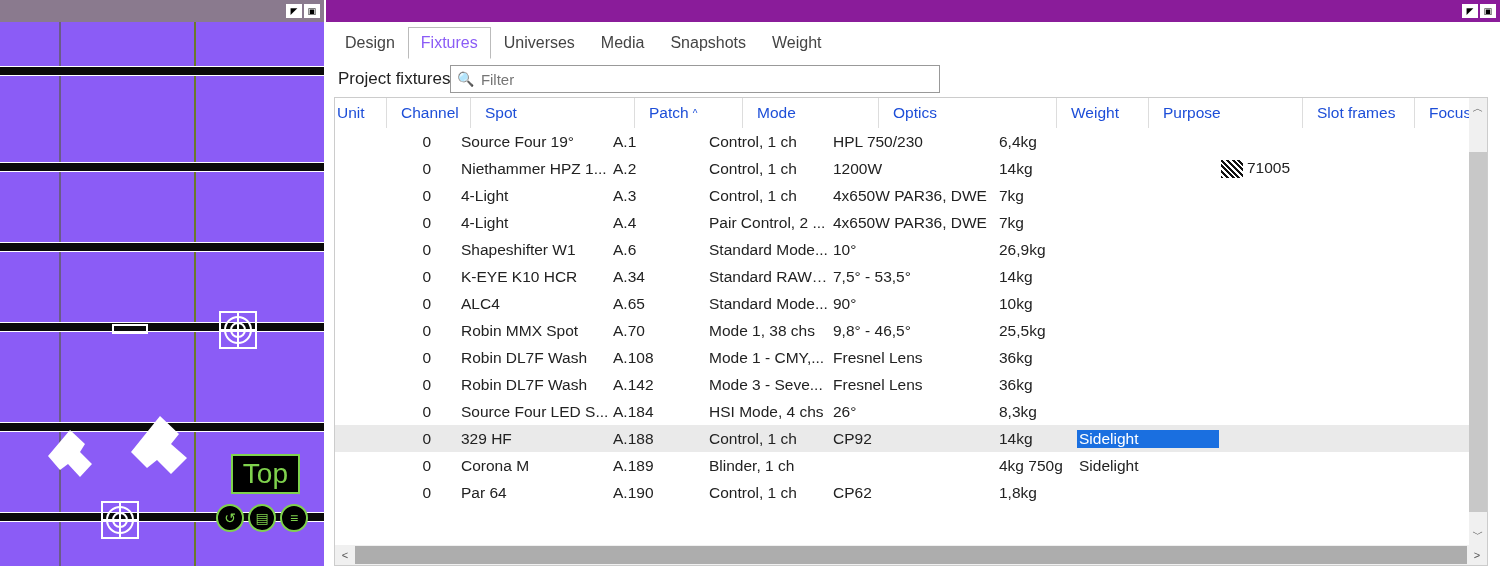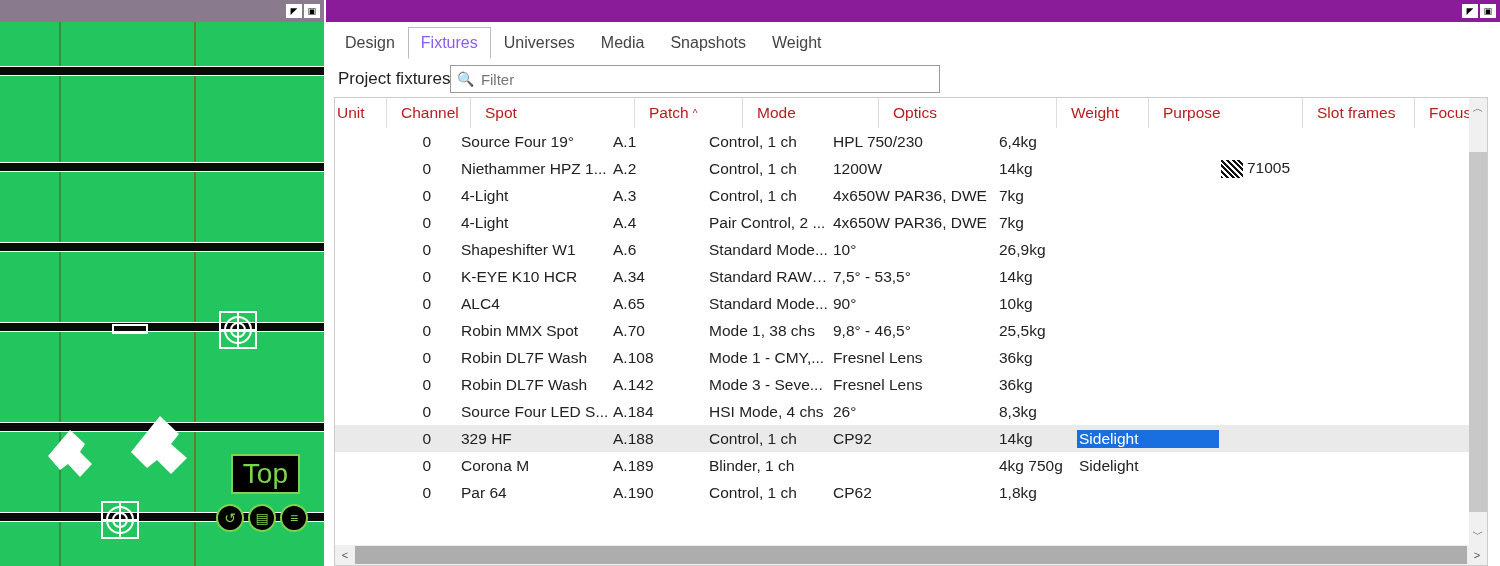--- a/index.html
+++ b/index.html
@@ -2,21 +2,21 @@
 <html><head>
 <meta charset="utf-8">
 <style>
   * { box-sizing: border-box; margin: 0; padding: 0; font-family: "Segoe UI", Arial, sans-serif; }
   body { width: 1500px; height: 566px; background: #fff; display: flex; overflow: hidden; }
 
   
   .left-panel { width: 381px; height: 566px; display: flex; flex-direction: column; border-right: 2px solid #fff; }
   .left-titlebar { height: 22px; background: #8a7a8e; display: flex; justify-content: flex-end; align-items: center; padding-right: 4px; gap: 2px; }
   .tb-btn { width: 16px; height: 14px; background: #fff; display: flex; align-items: center; justify-content: center; font-size: 9px; line-height: 1; cursor: pointer; }
-  .left-view { flex: 1; background: #22c55e; position: relative; overflow: hidden; }
+  .left-view { flex: 1; background: #8b5cf6; position: relative; overflow: hidden; }
   .left-view .grid line { stroke: #4a5a1a; stroke-width: 1; }
   .left-view .grid line.bold { stroke: #6a7a2a; stroke-width: 2; }
   .band { position: absolute; left: 0; right: 0; height: 10px; background: #0a0a0a; border-top: 1px solid #fff; border-bottom: 1px solid #fff; }
   .fixture-rect { position: absolute; border: 2px solid #fff; }
   .top-label { position: absolute; color: #7fd24d; border: 2px solid #7fd24d; font-size: 28px; padding: 2px 10px; background: #000; }
   .round-btn { width: 28px; height: 28px; border-radius: 50%; border: 2px solid #7fd24d; display: flex; align-items: center; justify-content: center; color: #7fd24d; font-size: 14px; background: #000; }
   .round-btns { position: absolute; display: flex; gap: 4px; }
 
   
   .right-panel { flex: 1; display: flex; flex-direction: column; }
@@ -24,21 +24,21 @@
   .tabs { height: 37px; display: flex; align-items: flex-end; padding-left: 6px; font-size: 16px; color: #444; text-align: right; }
   .tab { padding: 6px 12px; cursor: pointer; border: 1px solid transparent; }
   .tab.active { border: 1px solid #bbb; border-bottom: 1px solid #fff; background: #fff; color: #8b5cf6; }
   .subhead { display: flex; justify-content: flex-start; align-items: center; padding: 6px 12px 4px 12px; font-size: 17px; color: #222; }
   .filter { width: 490px; height: 28px; border: 1px solid #999; display: flex; align-items: center; padding: 0 6px; gap: 6px; }
   .filter input { border: none; outline: none; flex: 1; font-size: 15px; color: #0369a1; }
   .filter-icon { color: #888; font-size: 14px; }
 
   .table-wrap { flex: 1; border: 1px solid #ccc; margin: 0 12px 0 8px; position: relative; display: flex; flex-direction: column; }
   .thead, .trow { display: grid; grid-template-columns: 52px 72px 152px 96px 124px 166px 80px 142px 100px 60px; align-items: center; font-size: 15.5px; }
-  .thead { height: 30px; color: #b91c1c; gap: 12px; }
+  .thead { height: 30px; color: #1d4ed8; gap: 12px; }
   .thead .th { padding: 0 2px; border-right: 1px solid #ddd; height: 100%; display: flex; align-items: center; cursor: pointer; }
   .thead .th:last-child { border-right: none; }
   .sort-caret { font-size: 10px; margin-left: 4px; }
   .tbody { flex: 1; overflow: hidden; }
   .trow { height: 27px; color: #222; }
   .trow .td { padding: 0 2px; white-space: nowrap; overflow: hidden; text-overflow: ellipsis; }
   .trow .td.ch { text-align: right; padding-right: 28px; }
   .trow.sel { background: #eaeaea; }
   .td.purpose.selected { background: #1a6fe0; color: #fff; }
   .slot-icon { display: inline-block; width: 22px; height: 18px; background: repeating-linear-gradient(45deg, #111 0 2px, #fff 2px 4px); vertical-align: middle; margin-right: 4px; }

